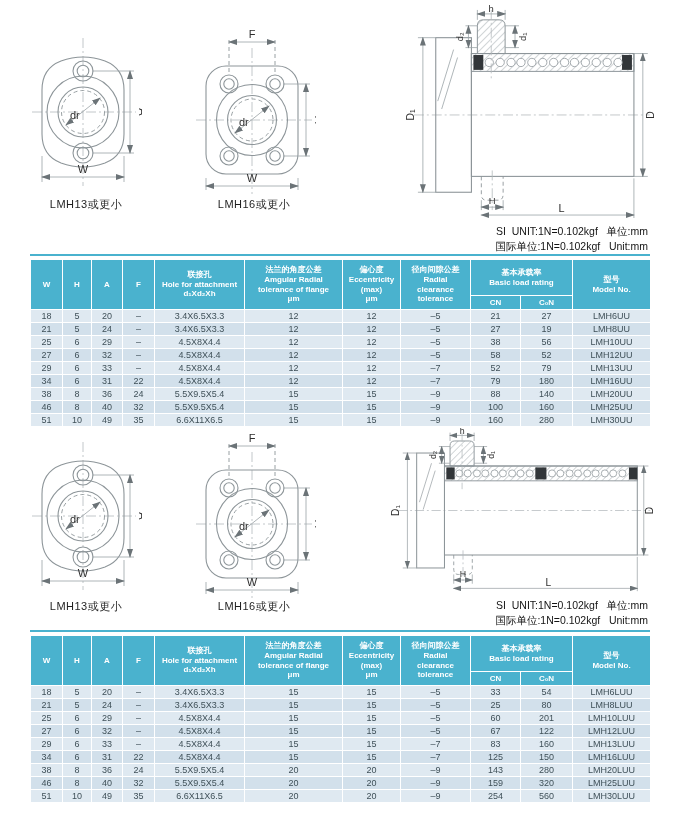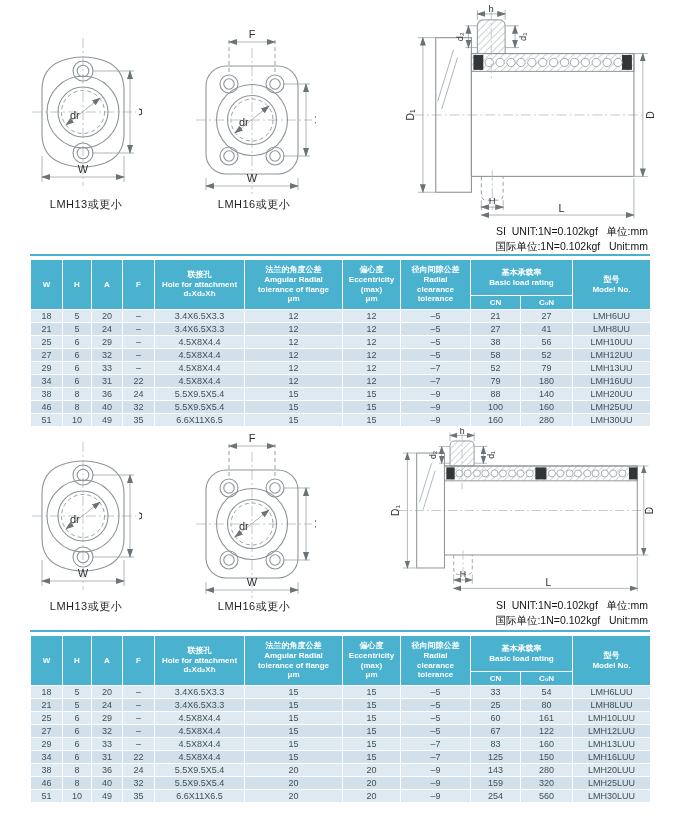--- a/index.html
+++ b/index.html
@@ -248,21 +248,21 @@
           <tr>
             <td>21</td>
             <td>5</td>
             <td>24</td>
             <td>–</td>
             <td>3.4X6.5X3.3</td>
             <td>12</td>
             <td>12</td>
             <td>–5</td>
             <td>27</td>
-            <td>41</td>
+            <td>19</td>
             <td>LMH8UU</td>
           </tr>
           <tr>
             <td>25</td>
             <td>6</td>
             <td>29</td>
             <td>–</td>
             <td>4.5X8X4.4</td>
             <td>12</td>
             <td>12</td>
@@ -589,21 +589,21 @@
           <tr>
             <td>25</td>
             <td>6</td>
             <td>29</td>
             <td>–</td>
             <td>4.5X8X4.4</td>
             <td>15</td>
             <td>15</td>
             <td>–5</td>
             <td>60</td>
-            <td>161</td>
+            <td>201</td>
             <td>LMH10LUU</td>
           </tr>
           <tr>
             <td>27</td>
             <td>6</td>
             <td>32</td>
             <td>–</td>
             <td>4.5X8X4.4</td>
             <td>15</td>
             <td>15</td>

